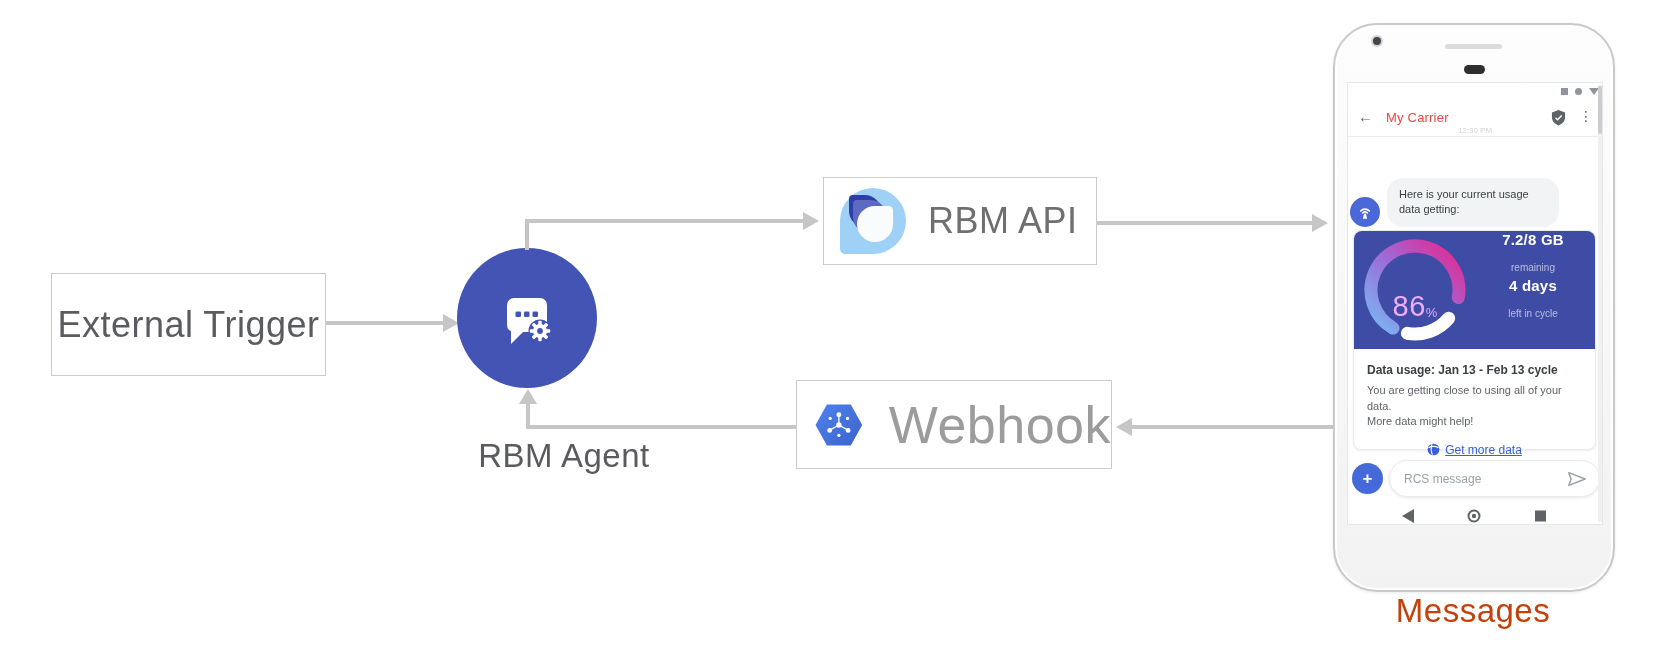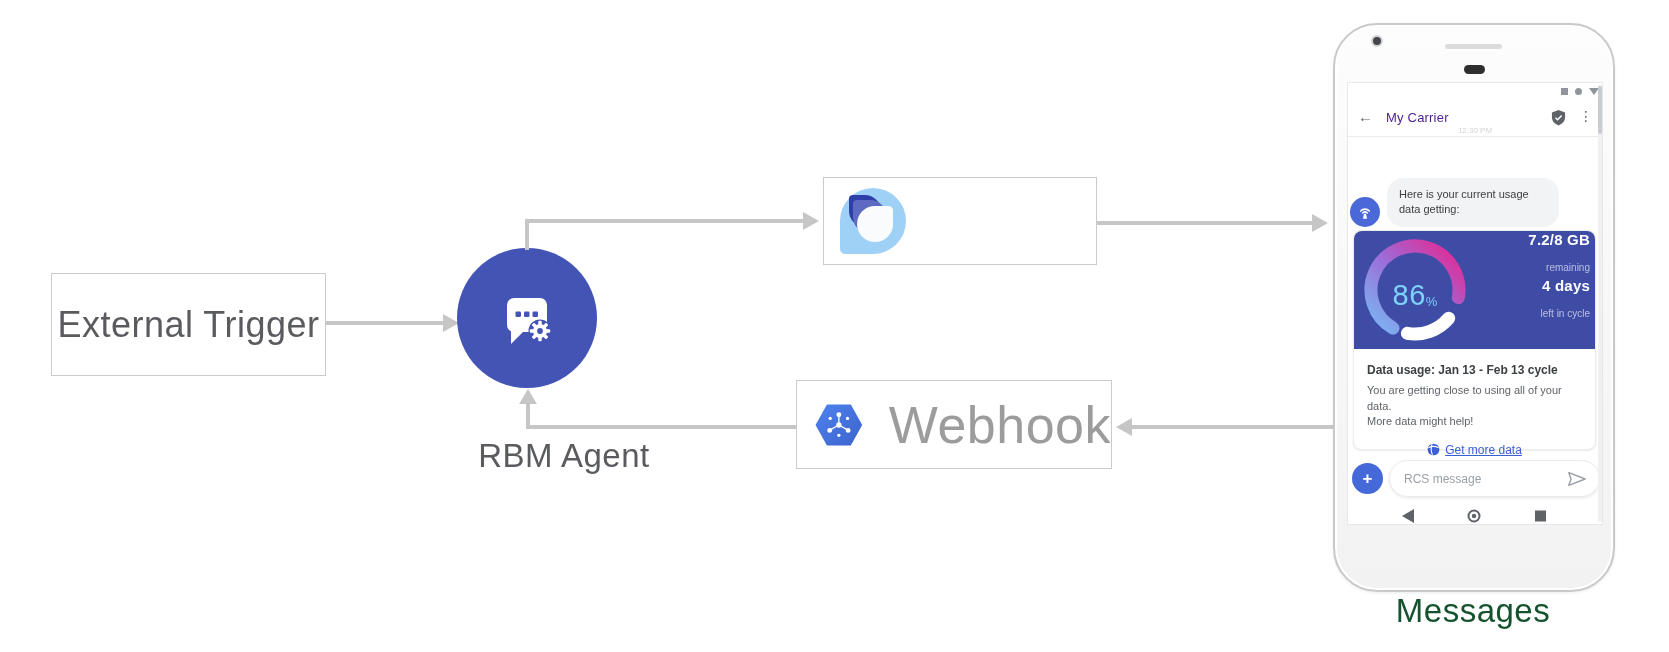--- a/index.html
+++ b/index.html
@@ -29,55 +29,55 @@
   .cam{position:absolute;left:36px;top:10px;width:12px;height:12px;border-radius:50%;background:#43464a;border:2px solid #d4d4d4;}
   .spk{position:absolute;left:110px;top:19px;width:57px;height:5px;border-radius:3px;background:#dcdcdc;}
   .pill{position:absolute;left:129px;top:40px;width:21px;height:9px;border-radius:5px;background:#2e2e2e;}
   .screen{position:absolute;left:12px;top:57px;width:256px;height:443px;background:#fff;border:1px solid #e7e7e7;overflow:hidden;}
 
   .st-square{position:absolute;left:213px;top:5px;width:7px;height:7px;background:#8f959b;}
   .st-circle{position:absolute;left:227px;top:5px;width:7px;height:7px;border-radius:50%;background:#8f959b;}
   .st-tri{position:absolute;left:241px;top:5px;width:0;height:0;border-left:5px solid transparent;border-right:5px solid transparent;border-top:7px solid #8f959b;}
 
   .hdr-back{position:absolute;left:10px;top:26px;font-size:15px;color:#5f6368;line-height:16px;}
-  .hdr-title{position:absolute;left:38px;top:27px;font-size:13px;font-weight:500;color:#4c1d95;letter-spacing:.2px;}
+  .hdr-title{position:absolute;left:38px;top:27px;font-size:13px;font-weight:500;color:#ef4444;letter-spacing:.2px;}
   .hdr-shield{position:absolute;left:203px;top:27px;}
   .hdr-menu{position:absolute;left:231px;top:25px;font-size:14px;color:#5f6368;letter-spacing:0;}
   .timestamp{position:absolute;left:0;top:43px;width:100%;text-align:center;font-size:8px;color:#d3d3d3;}
   .hdr-divider{position:absolute;left:0;top:53px;width:100%;height:1px;background:#ebebeb;}
 
   .avatar{position:absolute;left:2px;top:114px;width:30px;height:30px;border-radius:50%;background:#4a68d8;display:flex;align-items:center;justify-content:center;}
   .bubble{position:absolute;left:39px;top:95px;width:172px;height:49px;border-radius:16px;background:#f1f3f4;padding:9px 12px;font-size:11px;line-height:15px;color:#3c4043;}
 
   .ucard{position:absolute;left:5px;top:147px;width:243px;height:220px;background:#fff;border:1px solid #ebebeb;border-radius:8px;box-shadow:0 1px 2px rgba(0,0,0,.08);}
   .ucard-blue{position:relative;width:100%;height:118px;background:#3e4ca6;border-radius:8px 8px 0 0;}
   .gauge{position:absolute;left:9px;top:7px;width:104px;height:104px;}
-  .gauge-val{position:absolute;left:9px;top:12px;width:104px;height:104px;display:flex;align-items:center;justify-content:center;color:#7dd3fc;}
+  .gauge-val{position:absolute;left:9px;top:23px;width:104px;height:104px;display:flex;align-items:center;justify-content:center;color:#f0abfc;}
   .gauge-val .big{font-size:29px;font-weight:300;letter-spacing:.5px;}
   .gauge-val .pct{font-size:13px;margin-top:12px;opacity:.95;}
-  .stats{position:absolute;left:122px;top:0;width:114px;height:88px;display:flex;flex-direction:column;justify-content:center;text-align:right;color:#fff;}
+  .stats{position:absolute;left:122px;top:0;width:114px;height:88px;display:flex;flex-direction:column;justify-content:center;text-align:center;color:#fff;}
   .stat-v{font-size:15px;font-weight:bold;letter-spacing:.2px;}
   .stat-l{font-size:10px;color:rgba(255,255,255,.62);margin-top:14px;}
   .stat-gap{height:16px;}
   .ucard-white{padding:10px 13px 0 13px;}
   .uc-title{font-size:12px;font-weight:bold;color:#3c4043;margin-top:4px;}
   .uc-line{font-size:11px;color:#5f6368;line-height:15.5px;}
   .uc-line.first{margin-top:6px;}
   .uc-action{margin-top:13px;display:flex;align-items:center;justify-content:center;gap:5px;color:#3b5ed8;font-size:12px;font-weight:500;text-decoration:underline;}
 
   .plus-btn{position:absolute;left:4px;top:380px;width:31px;height:31px;border-radius:50%;background:#4569d8;color:#fff;display:flex;align-items:center;justify-content:center;font-size:17px;font-weight:bold;}
   .composer{position:absolute;left:41px;top:377px;width:211px;height:37px;border-radius:19px;background:#fff;border:1px solid #ececec;box-shadow:0 1px 3px rgba(0,0,0,.10);display:flex;align-items:center;padding:0 12px;}
   .composer input{flex:1;border:none;outline:none;font-size:12px;color:#3c4043;background:transparent;font-family:inherit;min-width:0;}
   .composer input::placeholder{color:#9aa0a6;}
 
   .scrolltrack{position:absolute;left:250px;top:2px;width:4px;height:437px;background:#f0f0f0;}
   .scrollthumb{position:absolute;left:250px;top:3px;width:4px;height:48px;background:#c9ccd0;border-radius:2px;}
 
   .navbar{position:absolute;left:0;top:424px;width:256px;height:18px;}
-  .caption{position:absolute;left:1363px;top:592px;width:220px;text-align:center;font-size:33px;font-weight:300;color:#14532d;letter-spacing:.5px;}
+  .caption{position:absolute;left:1363px;top:592px;width:220px;text-align:center;font-size:33px;font-weight:300;color:#c2410c;letter-spacing:.5px;}
 </style>
 </head>
 <body>
 
 <div id="canvas">
 
   <div class="dbox" style="left:51px;top:273px;width:275px;height:103px;justify-content:center;text-align:center;">
     <span class="dlabel" style="font-size:36px;">External Trigger</span>
   </div>
 
@@ -112,20 +112,21 @@
   <div class="line" style="left:525px;top:219px;width:280px;height:4px;"></div>
   <div class="head-right" style="left:803px;top:212px;"></div>
 
   <div class="dbox" style="left:823px;top:177px;width:274px;height:88px;padding-left:16px;gap:22px;">
     <div class="rbm-logo">
       <div class="rbm-outer"></div>
       <div class="drop-dark"></div>
       <div class="drop-mid"></div>
       <div class="drop-white"></div>
     </div>
+    <span class="dlabel" style="font-size:36px;color:#6f6f6f;">RBM API</span>
   </div>
 
   <div class="line" style="left:1097px;top:221px;width:216px;height:4px;"></div>
   <div class="head-right" style="left:1312px;top:214px;"></div>
 
   <div class="dbox" style="left:796px;top:380px;width:316px;height:89px;padding-left:18px;gap:26px;">
     <svg width="88" height="78" viewBox="0 0 88 78">
       <defs>
         <linearGradient id="hexg" x1="0" y1="0" x2="1" y2="1">
           <stop offset="0" stop-color="#4e82ee"></stop>

